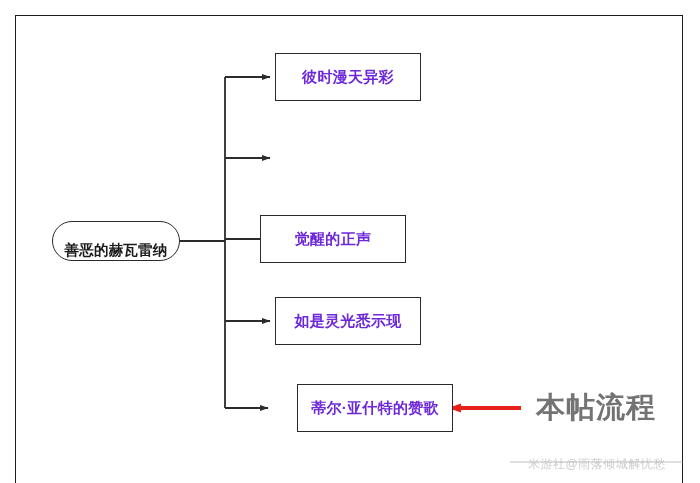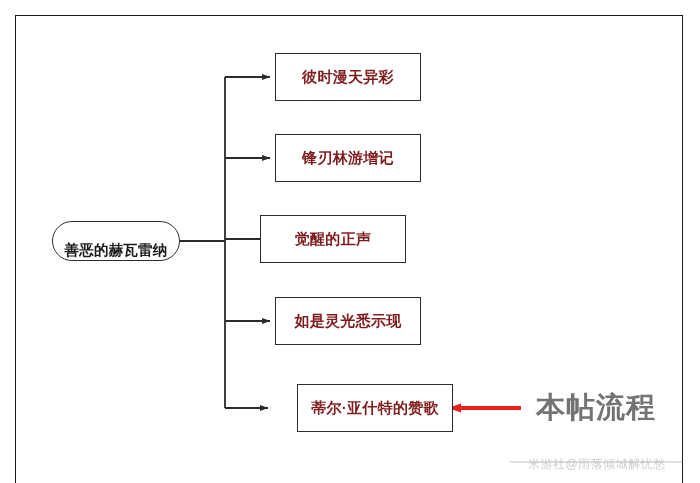--- a/index.html
+++ b/index.html
@@ -66,21 +66,21 @@
     border: 1.8px solid #2b2b2b;
     background: #ffffff;
     display: flex;
     align-items: center;
     justify-content: center;
     box-sizing: border-box;
   }
   .leaf-box .node-text {
     font-size: 15px;
     font-weight: 700;
-    color: #7f1d1d;
+    color: #6d28d9;
     letter-spacing: 0.3px;
     white-space: nowrap;
   }
   #box-0 { left: 275px; top: 53px;  width: 146px; height: 48px; }
   #box-1 { left: 275px; top: 134px; width: 146px; height: 48px; }
   #box-2 { left: 260px; top: 215px; width: 146px; height: 48px; }
   #box-3 { left: 275px; top: 297px; width: 146px; height: 48px; }
   #box-4 { left: 273px; top: 384px; width: 156px; height: 48px; margin-left: 24px; }
   
   .annotation-label {
@@ -157,23 +157,20 @@
     </g>
   </svg>
 
   <div class="root-node">
     <span class="node-text">善恶的赫瓦雷纳</span>
   </div>
 
   <div class="leaf-box" id="box-0">
     <span class="node-text">彼时漫天异彩</span>
   </div>
-  <div class="leaf-box" id="box-1">
-    <span class="node-text">锋刃林游增记</span>
-  </div>
   <div class="leaf-box" id="box-2">
     <span class="node-text">觉醒的正声</span>
   </div>
   <div class="leaf-box" id="box-3">
     <span class="node-text">如是灵光悉示现</span>
   </div>
   <div class="leaf-box" id="box-4">
     <span class="node-text">蒂尔·亚什特的赞歌</span>
   </div>
 

